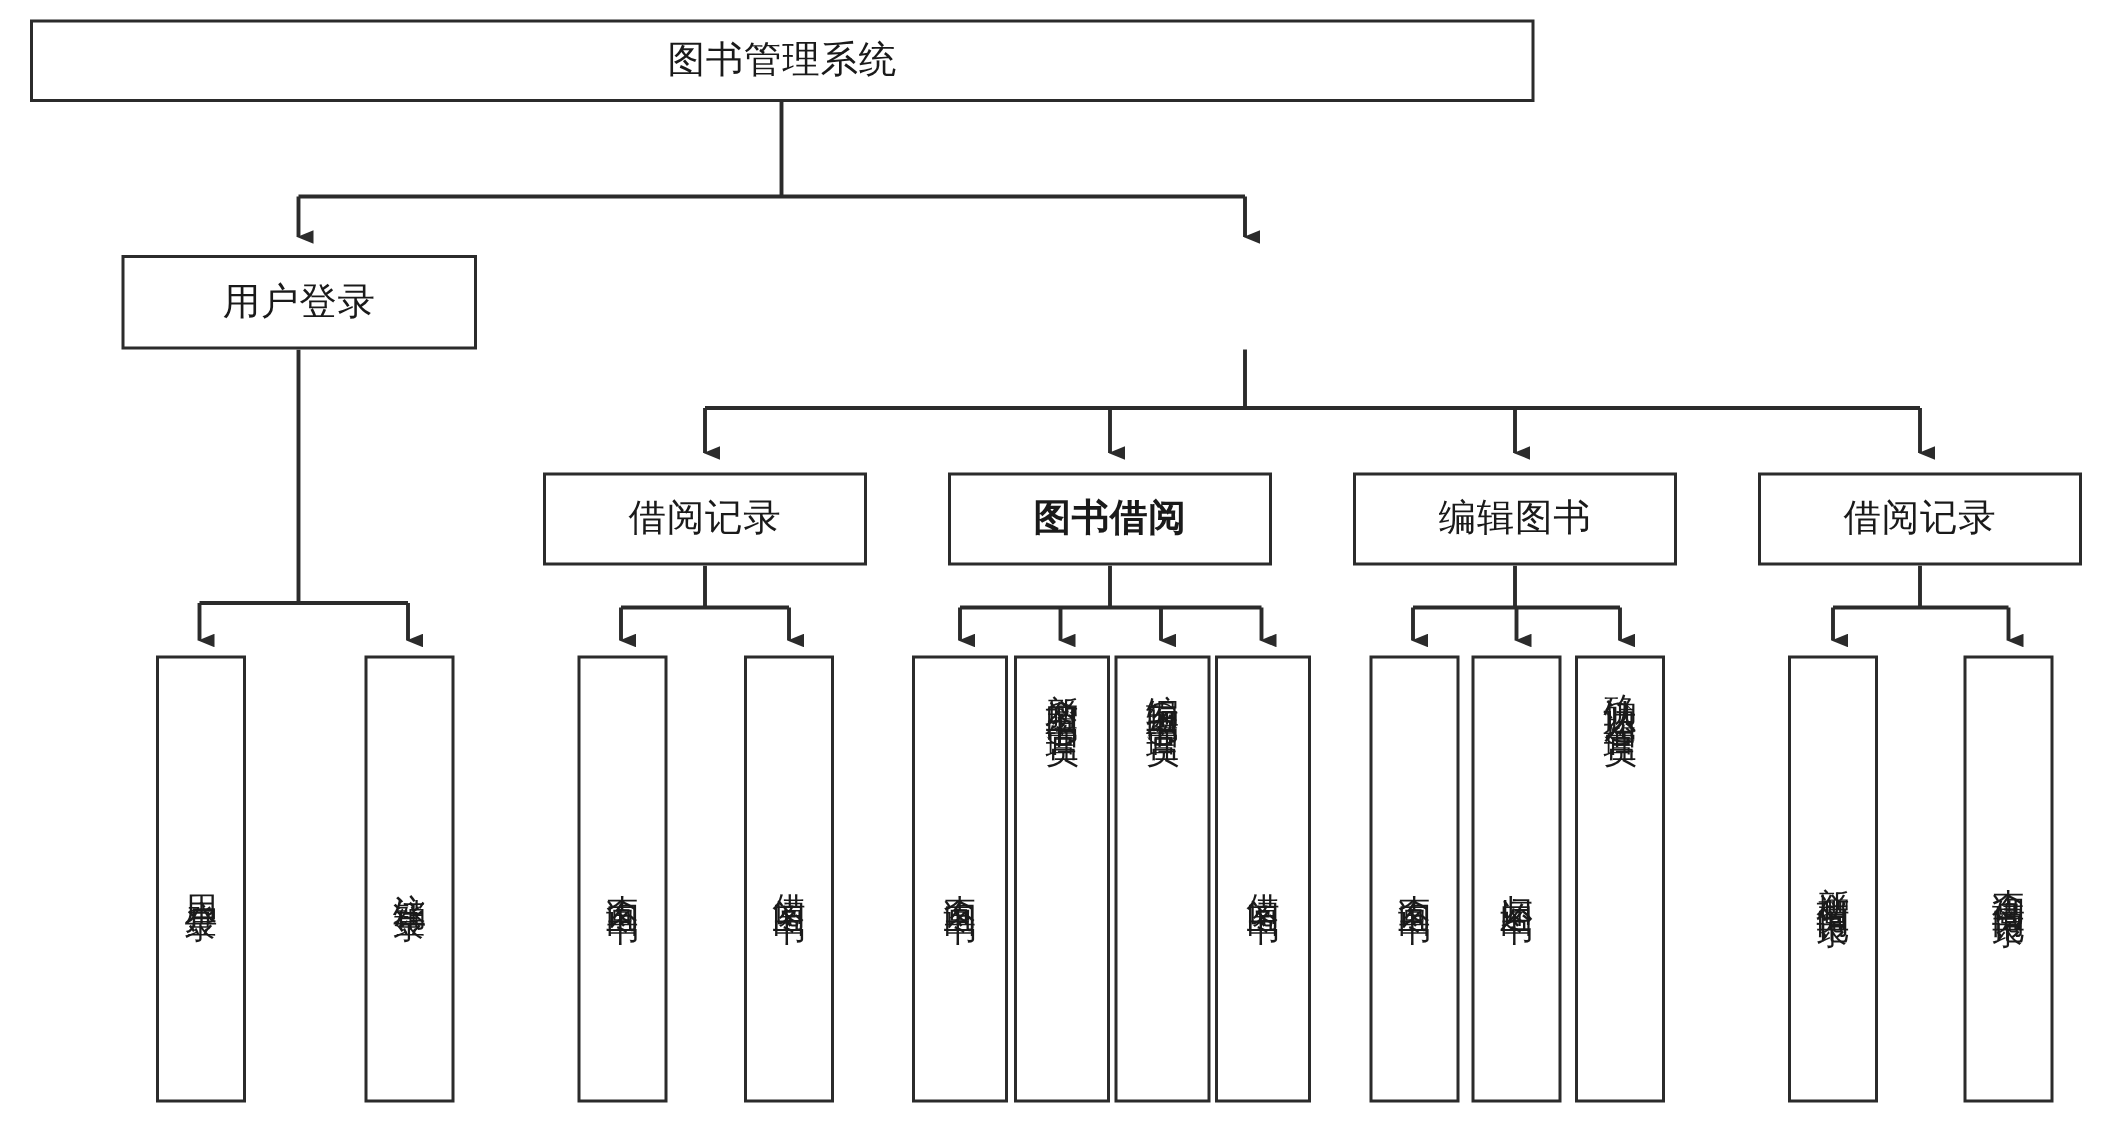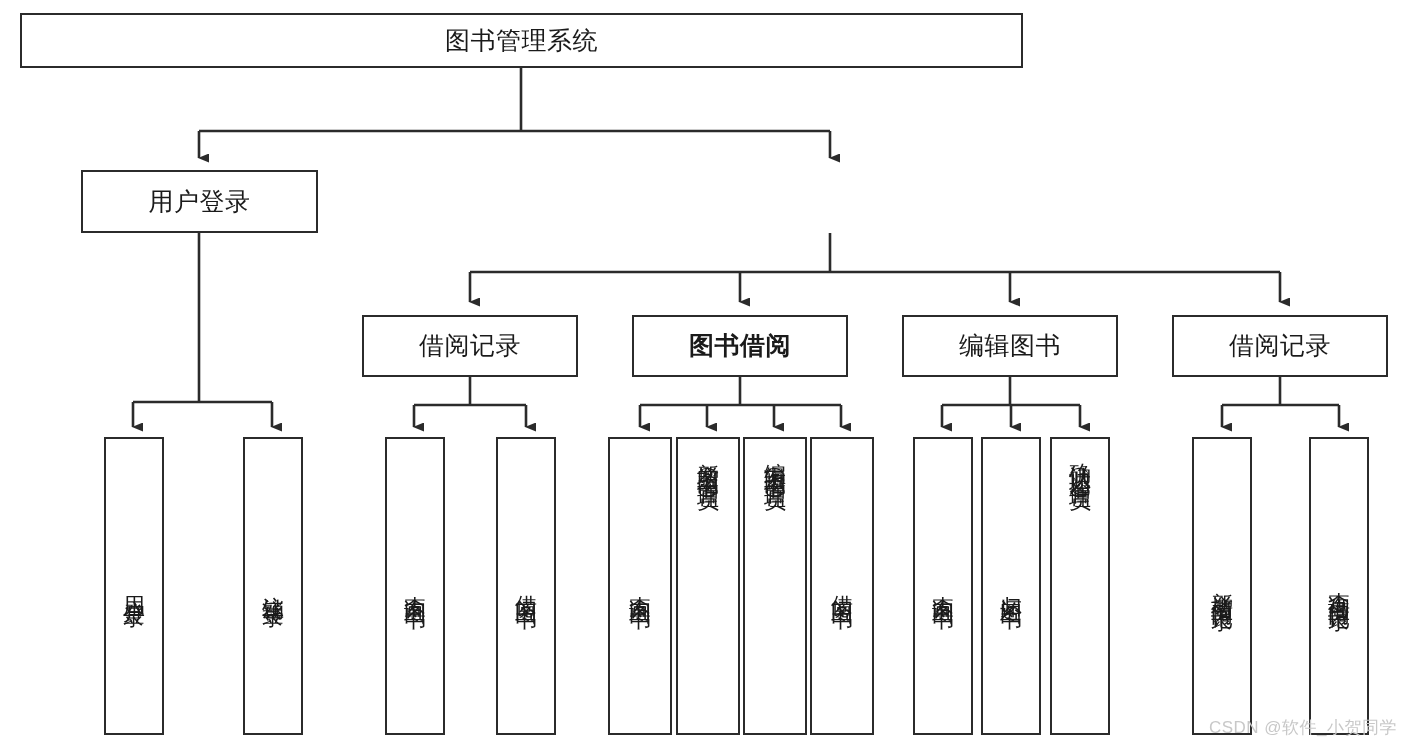--- a/index.html
+++ b/index.html
@@ -191,14 +191,13 @@
     <span class="lbl">确认归还（管理员）</span>
   </div>
 
   <div class="node leaf mid-align" style="left:1192px; top:437px; width:60px; height:298px;">
     <span class="lbl">新增借阅记录</span>
   </div>
   <div class="node leaf mid-align" style="left:1309px; top:437px; width:60px; height:298px;">
     <span class="lbl">查询借阅记录</span>
   </div>
 
-  <div id="watermark">CSDN @软件_小贺同学</div>
 </div>
 
 </body></html>

